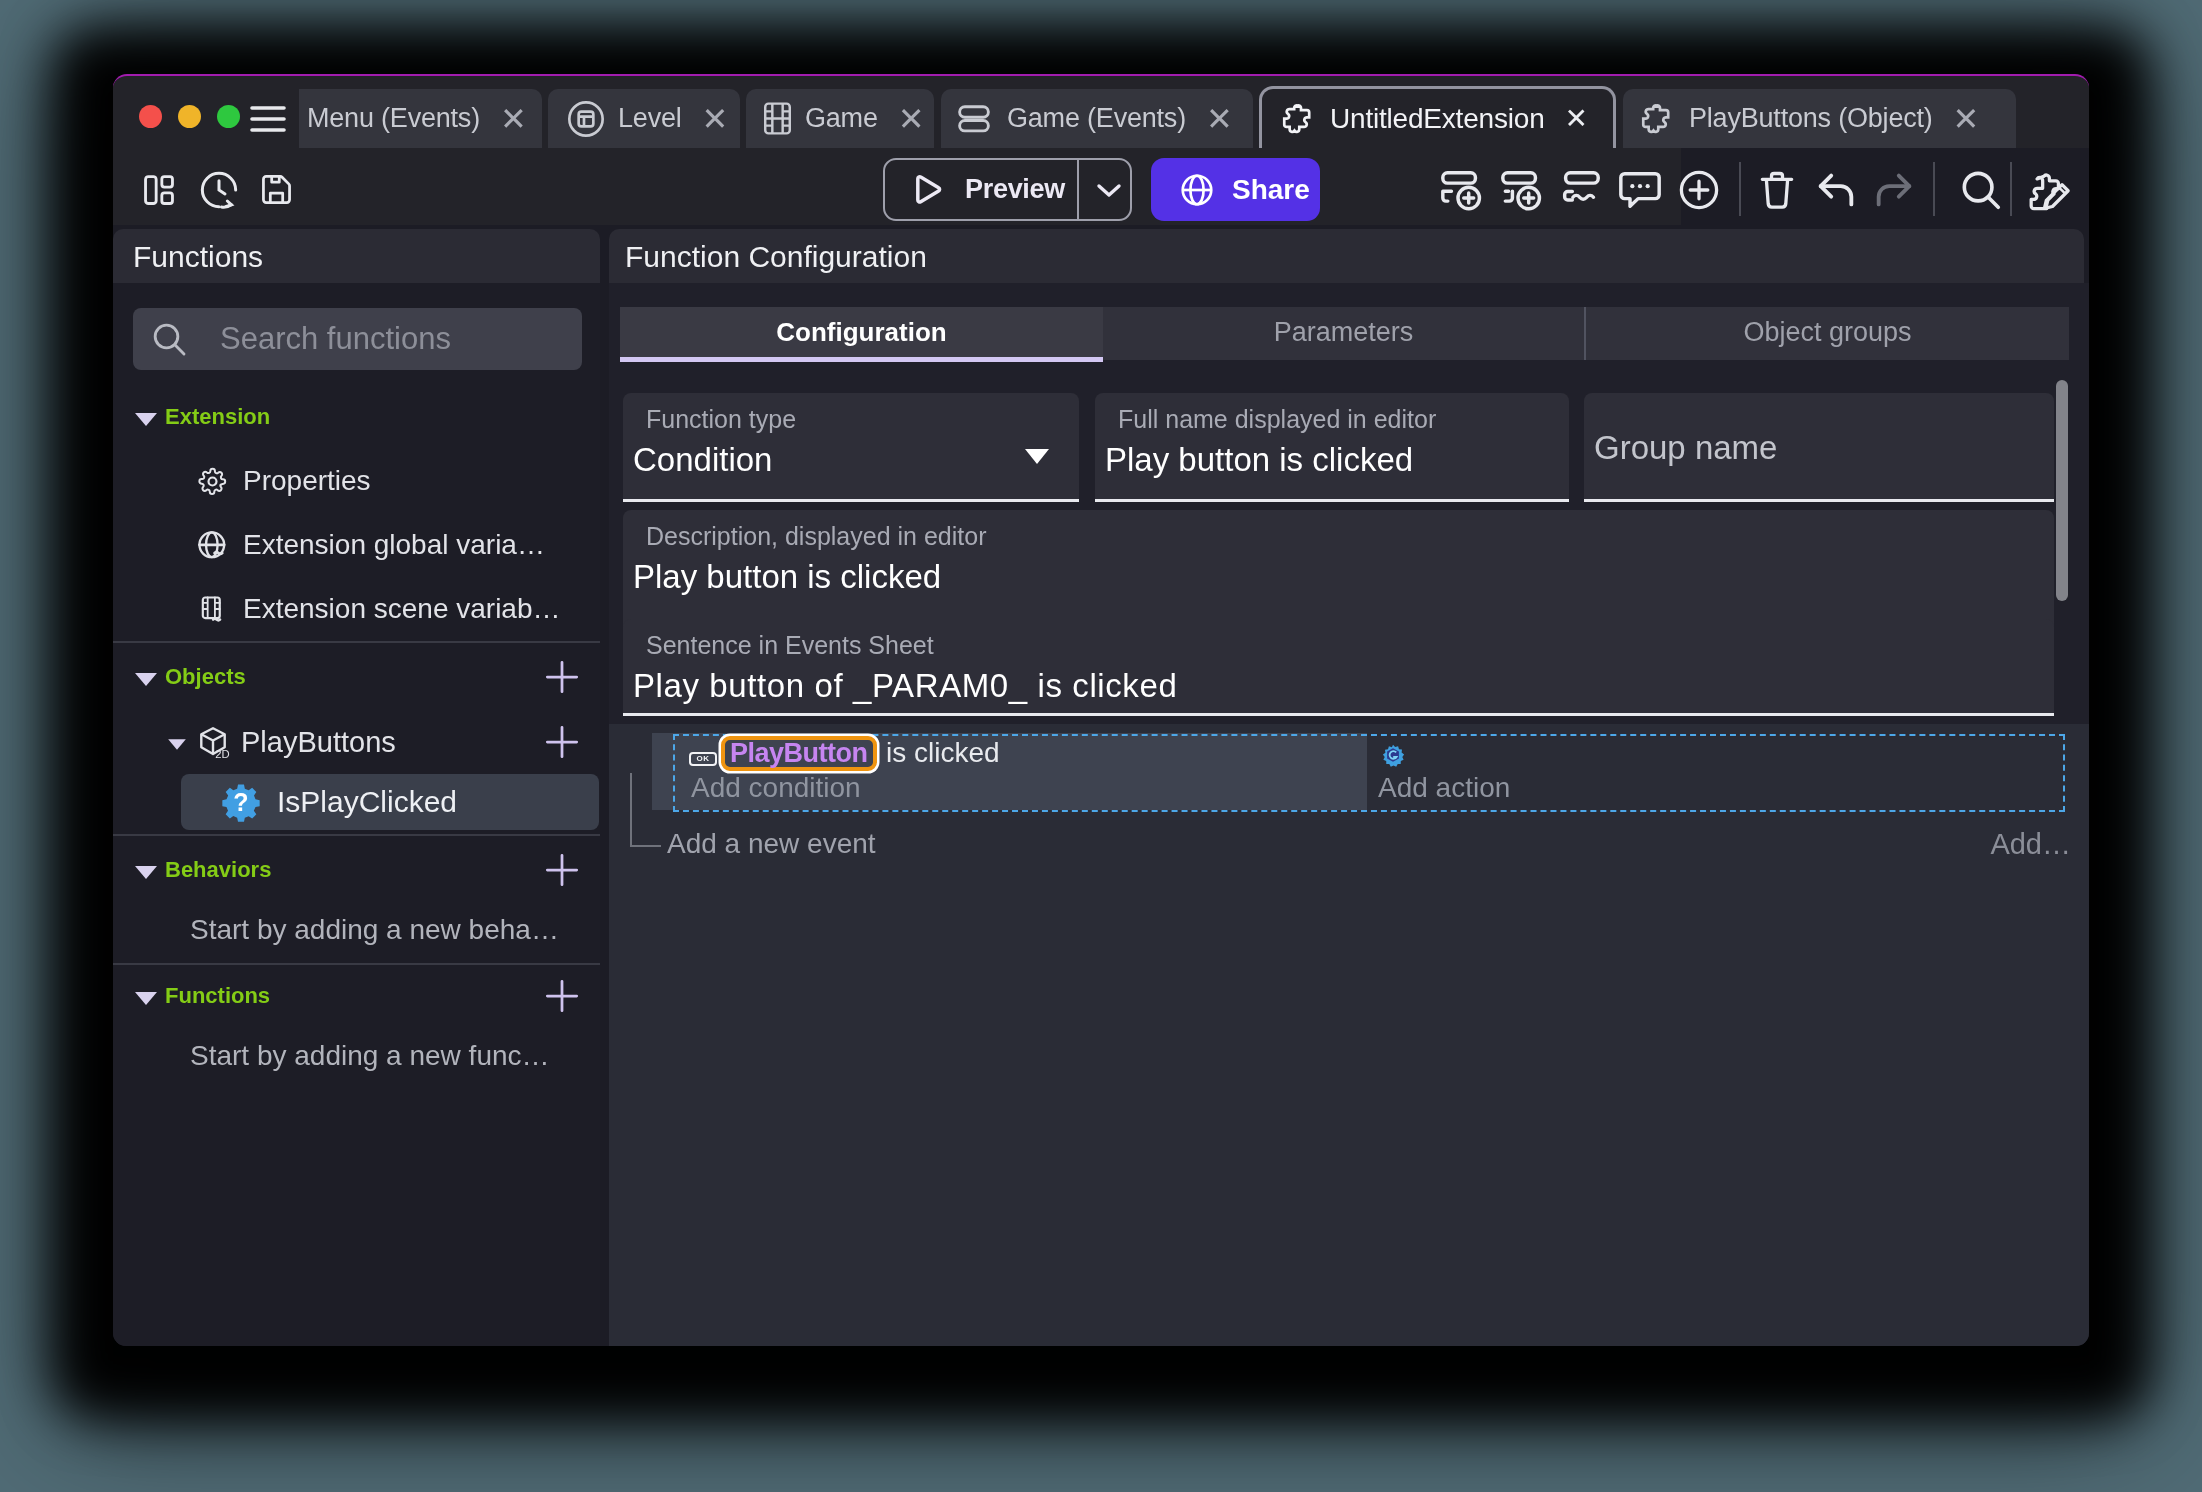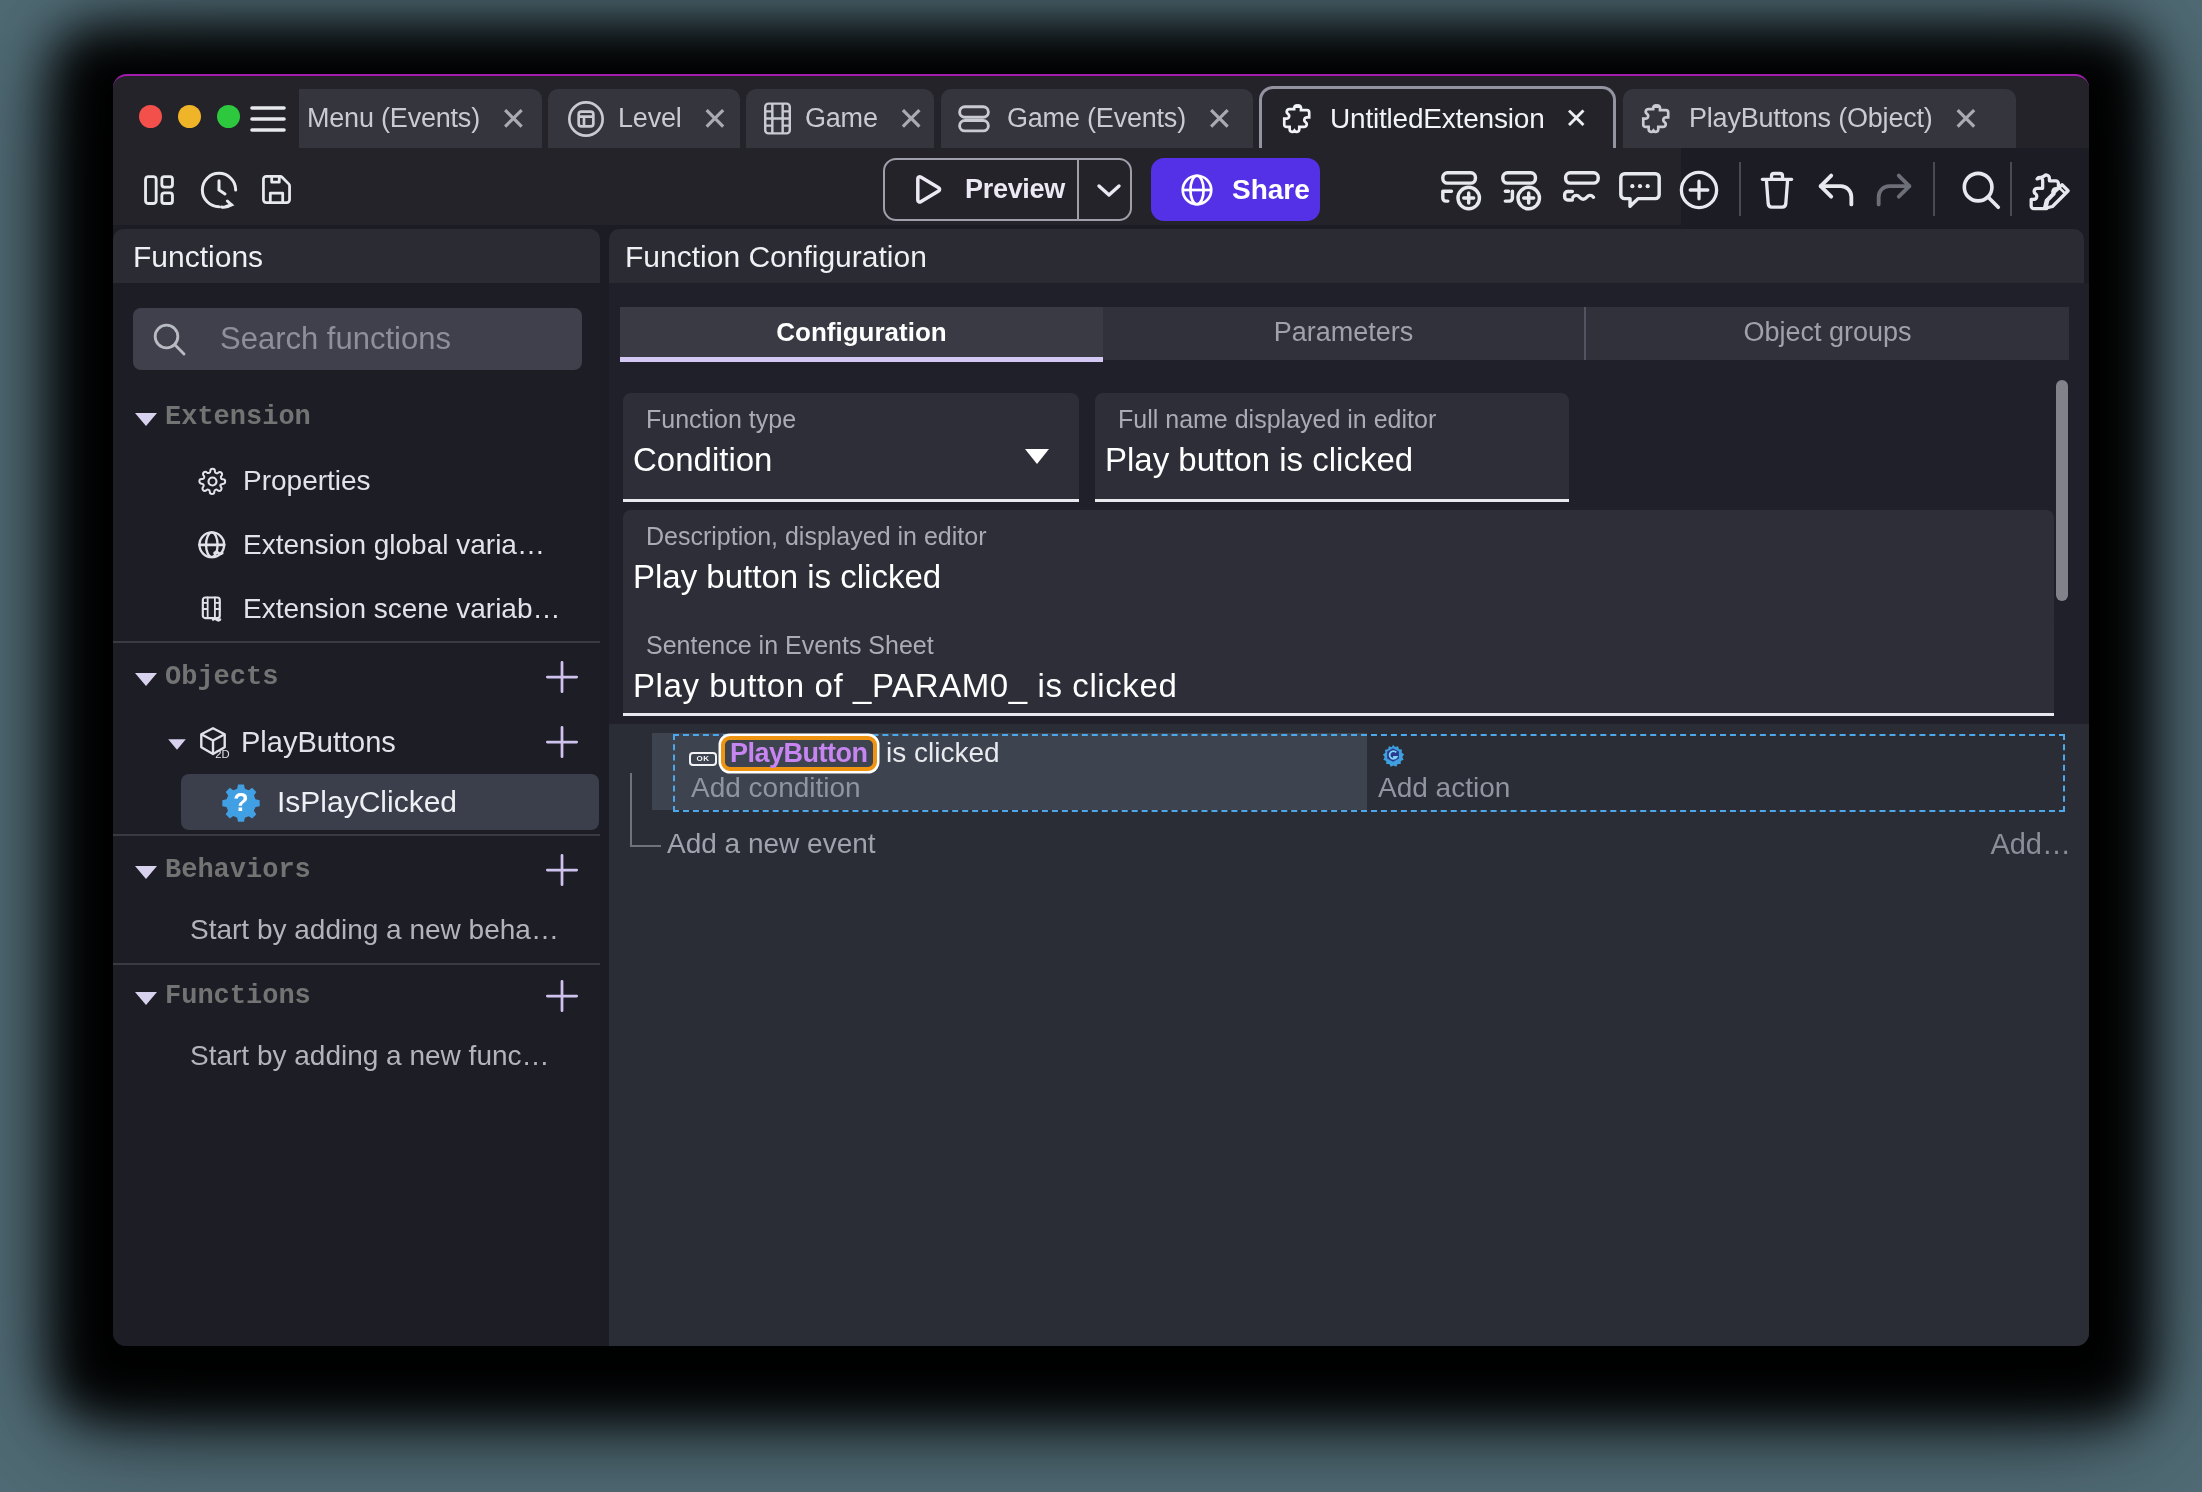--- a/index.html
+++ b/index.html
@@ -25,21 +25,21 @@
 #previewbtn { position:absolute; left:770px; top:10px; width:249px; height:63px; border:2px solid #9e9fab; border-radius:13px; display:flex; align-items:center; color:#ece9f4; }
 #sharebtn { position:absolute; left:1038px; top:10px; width:169px; height:63px; background:#5431e6; border-radius:13px; display:flex; align-items:center; color:#fff; }
 .ticon { position:absolute; top:3px; height:77px; display:flex; align-items:center; }
 
 #lhead { left:0; top:153px; width:487px; height:54px; background:#2b2b34; border-radius:10px 10px 0 0; color:#eff0f3; font-size:30px; line-height:56px; padding-left:20px; }
 #rhead { left:496px; top:153px; width:1475px; height:54px; background:#2b2b34; border-radius:10px 10px 0 0; color:#eff0f3; font-size:30px; line-height:56px; padding-left:16px; }
 
 #lpanel { left:0; top:207px; width:487px; height:1063px; background:#1d1d26; border-radius:0 0 0 13px; overflow:hidden; }
 #lpanel .row { position:absolute; left:0; width:487px; height:64px; display:flex; align-items:center; }
 #search { position:absolute; left:20px; top:25px; width:449px; height:62px; background:#3f404b; border-radius:8px; color:#8d8f99; font-size:30px; display:flex; align-items:center; }
-.sechead { font-weight:bold; color:#737373; font-size:27px;font-family:Liberation Mono, monospace; }
+.sechead { font-weight:bold; color:#84cc16; font-size:22px; }
 .itemtxt { color:#e2e3e8; font-size:28px; }
 .graytxt { color:#b2b4bc; font-size:28px; }
 .caret { width:0; height:0; border-left:11px solid transparent; border-right:11px solid transparent; border-top:13px solid #d9d2ee; margin-top:4px; }
 .plus { position:absolute; right:16px; }
 .plus svg { stroke:#cfc3ee; }
 .hr { position:absolute; left:0; width:487px; height:2px; background:#393a44; }
 
 #mform { left:496px; top:207px; width:1480px; height:441px; background:#20202a; }
 #events { left:496px; top:648px; width:1480px; height:622px; background:#2a2c36; border-radius:0 0 13px 0; color:#9ba0aa; }
 #cfgtabs { position:absolute; left:11px; top:24px; width:1449px; height:53px; display:flex; }
@@ -321,20 +321,23 @@
     </div>
     <div class="card" style="left:14px;top:110px;width:456px;height:109px;">
       <div class="lbl">Function type</div>
       <div class="val">Condition</div>
       <div style="position:absolute;right:30px;top:56px;width:0;height:0;border-left:12px solid transparent;border-right:12px solid transparent;border-top:15px solid #fff;"></div>
     </div>
     <div class="card" style="left:486px;top:110px;width:474px;height:109px;">
       <div class="lbl">Full name displayed in editor</div>
       <div class="val">Play button is clicked</div>
     </div>
+    <div class="card" style="left:975px;top:110px;width:470px;height:109px;">
+      <div class="val" style="top:36px;color:#c3c5cc;">Group name</div>
+    </div>
     <div class="card" style="left:14px;top:227px;width:1431px;height:125px;">
       <div class="lbl">Description, displayed in editor</div>
       <div class="val">Play button is clicked</div>
     </div>
     <div class="card" style="left:14px;top:336px;width:1431px;height:97px;">
       <div class="lbl">Sentence in Events Sheet</div>
       <div class="val" style="letter-spacing:0.6px;">Play button of _PARAM0_ is clicked</div>
     </div>
     <div id="scrollthumb"></div>
   </div>

